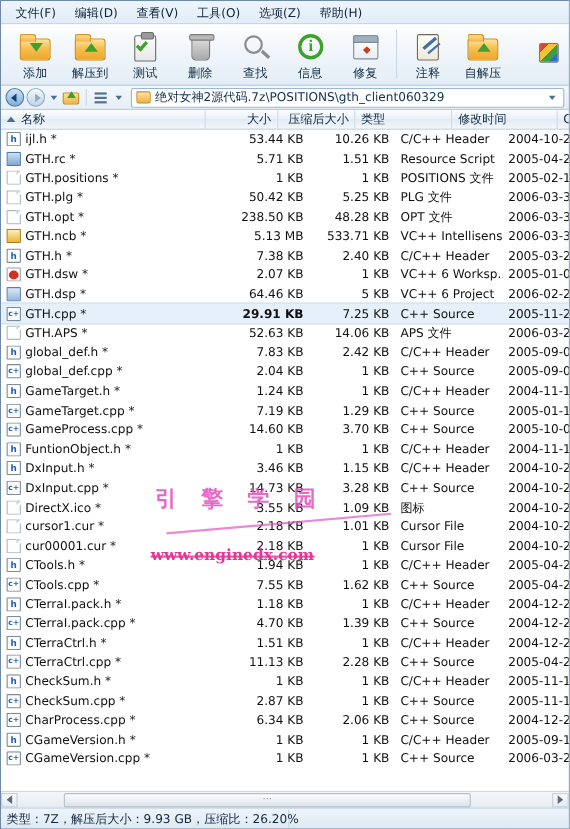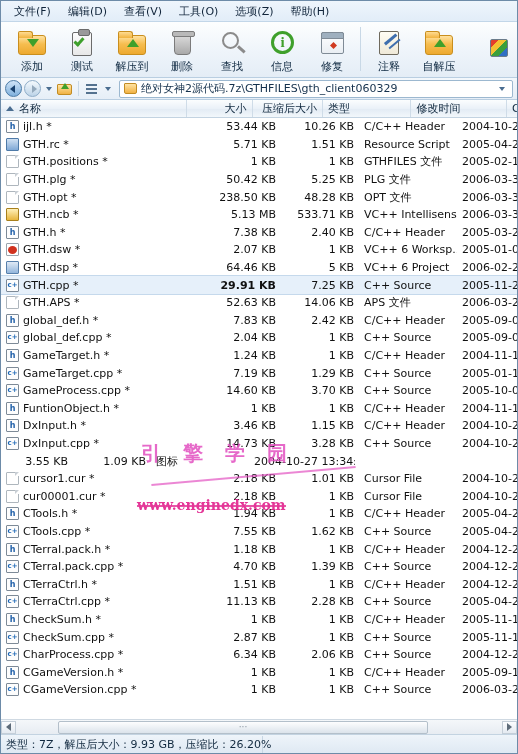--- a/index.html
+++ b/index.html
@@ -348,31 +348,31 @@
   <div class="toolbar">
     <div class="tb-btn">
       <div class="tb-ico">
         <div class="ico-folder"></div>
           <div class="arr arr-down"></div>
       </div>
       <div class="tb-lbl">添加</div>
     </div>
     <div class="tb-btn">
       <div class="tb-ico">
+        <div class="ico-folder"></div>
+          <div class="arr arr-up"></div>
+      </div>
+      <div class="tb-lbl">解压到</div>
+    </div>
+    <div class="tb-btn">
+      <div class="tb-ico">
         <div class="ico-clip"></div>
           <div class="chk"></div>
       </div>
       <div class="tb-lbl">测试</div>
-    </div>
-    <div class="tb-btn">
-      <div class="tb-ico">
-        <div class="ico-folder"></div>
-          <div class="arr arr-up"></div>
-      </div>
-      <div class="tb-lbl">解压到</div>
     </div>
     <div class="tb-btn">
       <div class="tb-ico">
           <div class="ico-trash"></div>
         </div>
       <div class="tb-lbl">删除</div>
     </div>
     <div class="tb-btn">
       <div class="tb-ico">
           <div class="ico-search"></div>
@@ -424,21 +424,21 @@
       </div>
     <div class="tb-sep" style="height:15px;margin:0 3px;"></div>
     <div class="list-ico">
       <span style="top:2px"></span>
         <span style="top:6px"></span>
         <span style="top:10px"></span>
     </div>
     <div class="drop-caret"></div>
     <div class="addr-field">
       <div class="addr-folder"></div>
-      <span class="addr-text">绝对女神2源代码.7z\GTHFILES\gth_client060329</span>
+      <span class="addr-text">绝对女神2源代码.7z\POSITIONS\gth_client060329</span>
       <div class="drop-caret addr-caret"></div>
     </div>
   </div>
 
   <div class="colhdr">
     <div class="ch" style="width:208px">
       <span class="sort-arr"></span>
       <span>名称</span>
     </div>
     <div class="ch r" style="width:72px">
@@ -480,21 +480,21 @@
           <div class="cell " style="width: 98px;">Resource Script</div>
           <div class="cell " style="width: 106px;">2005-04-20 17:05:...</div>
         </div>
         <div class="row">
           <div class="cell c-name" style="width: 208px;">
             <span class="fi blank"></span>
             <span>GTH.positions *</span>
           </div>
           <div class="cell c-num" style="width: 72px;">1 KB</div>
           <div class="cell c-num" style="width: 78px;">1 KB</div>
-          <div class="cell " style="width: 98px;">GTHFILES 文件</div>
+          <div class="cell " style="width: 98px;">POSITIONS 文件</div>
           <div class="cell " style="width: 106px;">2005-02-17 16:22:...</div>
         </div>
         <div class="row">
           <div class="cell c-name" style="width: 208px;">
             <span class="fi blank"></span>
             <span>GTH.plg *</span>
           </div>
           <div class="cell c-num" style="width: 72px;">50.42 KB</div>
           <div class="cell c-num" style="width: 78px; text-align: right;">5.25 KB</div>
           <div class="cell " style="width: 98px;">PLG 文件</div>
@@ -644,20 +644,24 @@
           <div class="cell c-name" style="width: 208px;">
             <span class="fi cpp">c+</span>
             <span>DxInput.cpp *</span>
           </div>
           <div class="cell c-num" style="width: 72px;">14.73 KB</div>
           <div class="cell c-num" style="width: 78px;">3.28 KB</div>
           <div class="cell " style="width: 98px;">C++ Source</div>
           <div class="cell " style="width: 106px;">2004-10-27 13:34:...</div>
         </div>
         <div class="row">
+          <div class="cell c-name" style="width: 208px;">
+            <span class="fi blank"></span>
+            <span>DirectX.ico *</span>
+          </div>
           <div class="cell c-num" style="width: 72px;">3.55 KB</div>
           <div class="cell c-num" style="width: 78px;">1.09 KB</div>
           <div class="cell " style="width: 98px;">图标</div>
           <div class="cell " style="width: 106px;">2004-10-27 13:34:...</div>
         </div>
         <div class="row">
           <div class="cell c-name" style="width: 208px;">
             <span class="fi blank"></span>
             <span>cursor1.cur *</span>
           </div>

